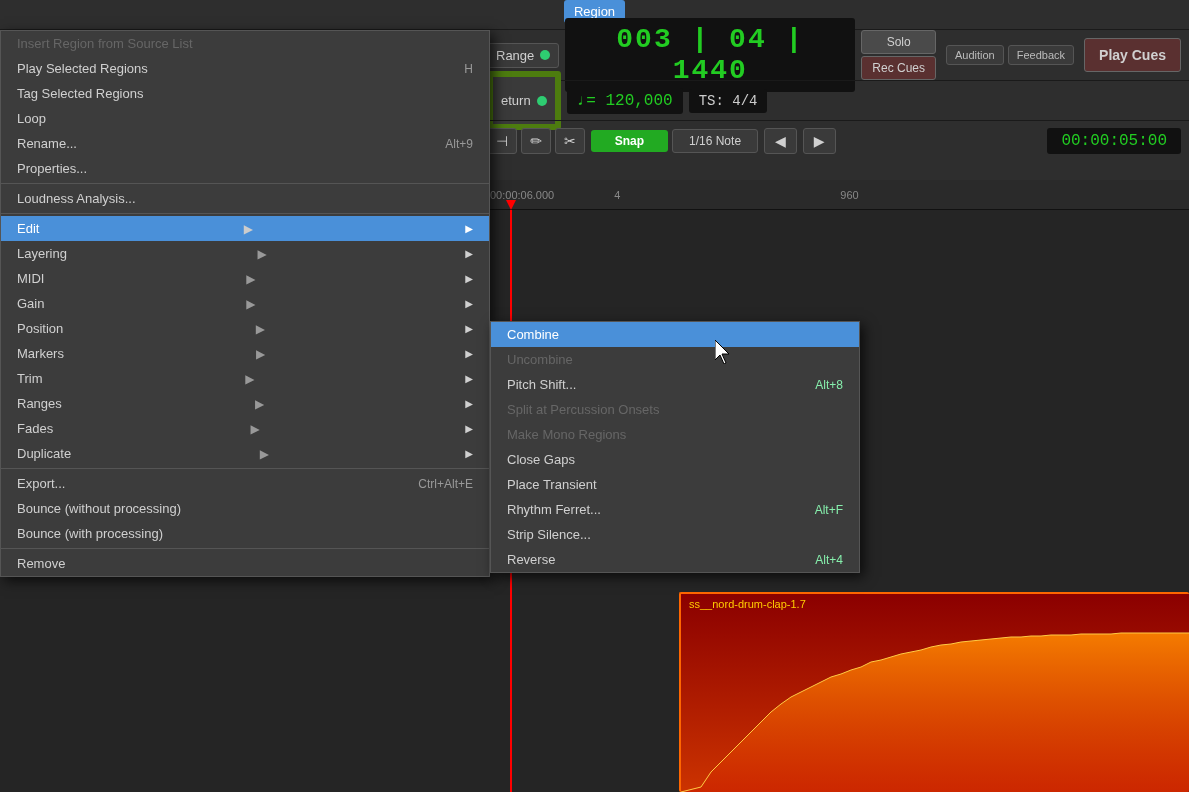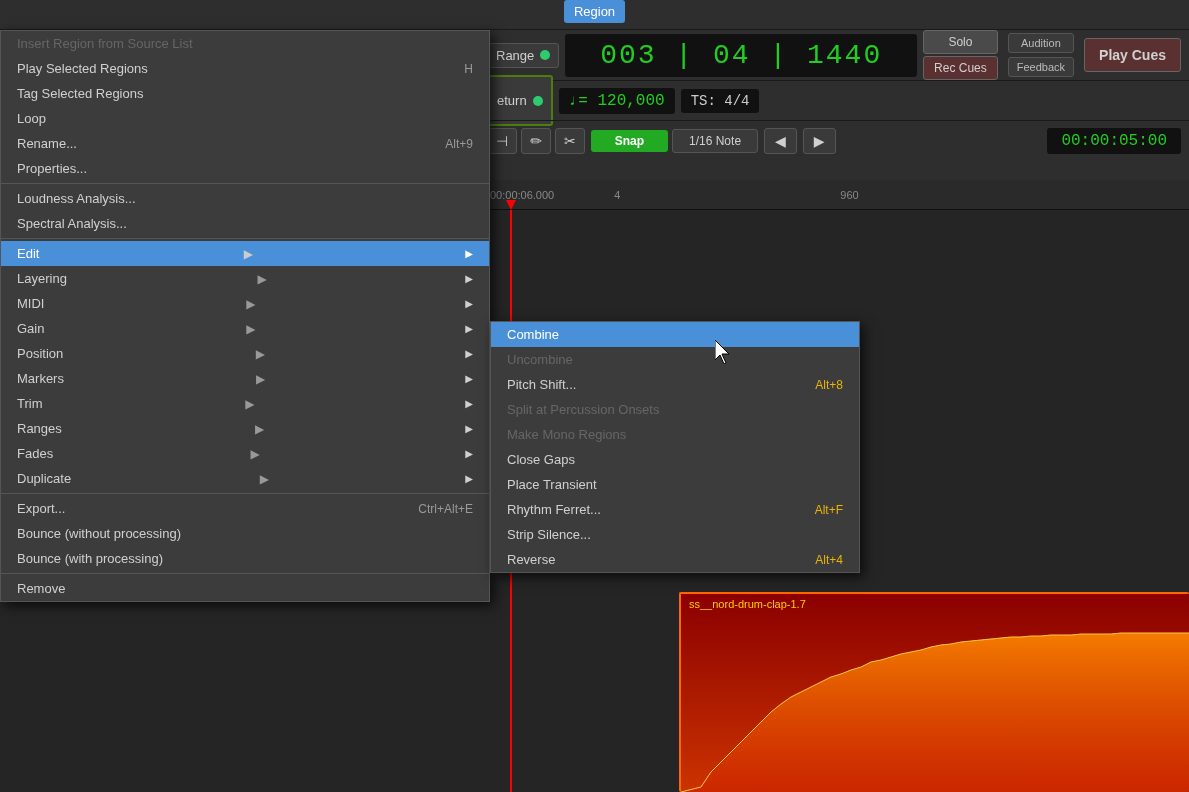--- a/index.html
+++ b/index.html
@@ -89,21 +89,21 @@
       height: 10px;
       border-radius: 50%;
       background: #2ecc71;
     }
 
     .timecode-display {
       background: #111;
       color: #22cc22;
       font-family: 'Courier New', monospace;
       font-size: 28px;
-      font-weight: normal;
+      font-weight: bold;
       padding: 6px 14px;
       border-radius: 3px;
       letter-spacing: 2px;
       flex: 1;
       text-align: center;
     }
 
     .side-buttons {
       display: flex;
       flex-direction: column;
@@ -125,21 +125,21 @@
     }
     .btn-play-cues {
       background: #5a3030;
       font-size: 14px;
       font-weight: bold;
       padding: 8px 14px;
     }
 
     .audition-feedback {
       display: flex;
-      flex-direction: column;
+      flex-direction: row;
       justify-content: flex-end;
       gap: 4px;
       padding: 0 4px;
     }
     .af-btn {
       background: #3a3a3a;
       border: 1px solid #555;
       border-radius: 3px;
       color: #bbb;
       font-size: 11px;
@@ -155,21 +155,21 @@
       padding: 0 8px;
       gap: 6px;
       border-top: 1px solid #1a1a1a;
     }
 
     .return-btn {
       display: flex;
       align-items: center;
       gap: 6px;
       background: #3a3a3a;
-      border: 2px solid #4d7c0f;
+      border: 6px solid #4d7c0f;
       border-radius: 3px;
       padding: 16px 8px;
       color: #d0d0d0;
       cursor: pointer;
     }
 
     .bpm-display {
       background: #111;
       color: #22cc22;
       font-family: 'Courier New', monospace;
@@ -400,21 +400,21 @@
     }
     .submenu-item.active {
       background: #4a90d9;
       color: white;
     }
     .submenu-item.disabled {
       color: #666;
       cursor: default;
     }
     .submenu-item-shortcut {
-      color: #eab308;
+      color: #86efac;
       font-size: 12px;
     }
 
     
     .playhead {
       position: absolute;
       top: 0;
       width: 2px;
       background: red;
       height: 100%;
@@ -568,25 +568,20 @@
       <span class="menu-item-left">
           <span>Properties...</span>
         </span>
     </div>
     <div class="menu-separator"></div>
     <div class="menu-item">
       <span class="menu-item-left">
           <span>Loudness Analysis...</span>
         </span>
     </div>
-    <div class="menu-item">
-      <span class="menu-item-left">
-          <span>Spectral Analysis...</span>
-        </span>
-    </div>
     <div class="menu-separator"></div>
     <div class="menu-item active has-sub">
       <span class="menu-item-left">
           <span>Edit</span>
         </span>
       <span class="menu-item-shortcut">▶</span>
     </div>
     <div class="menu-item has-sub">
       <span class="menu-item-left">
           <span>Layering</span>

